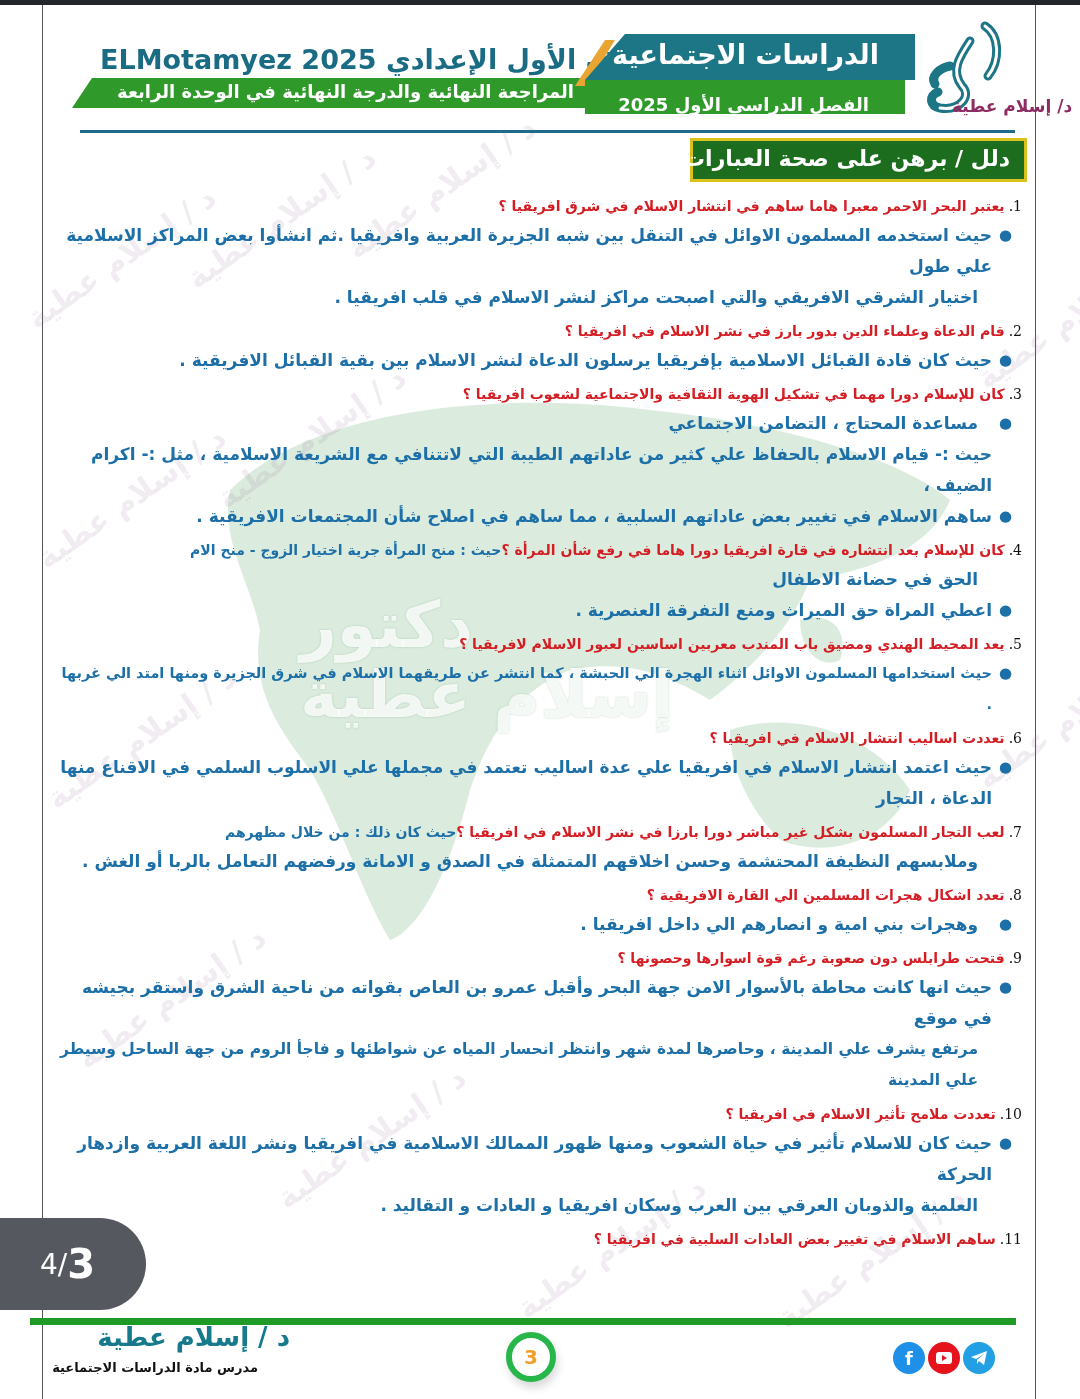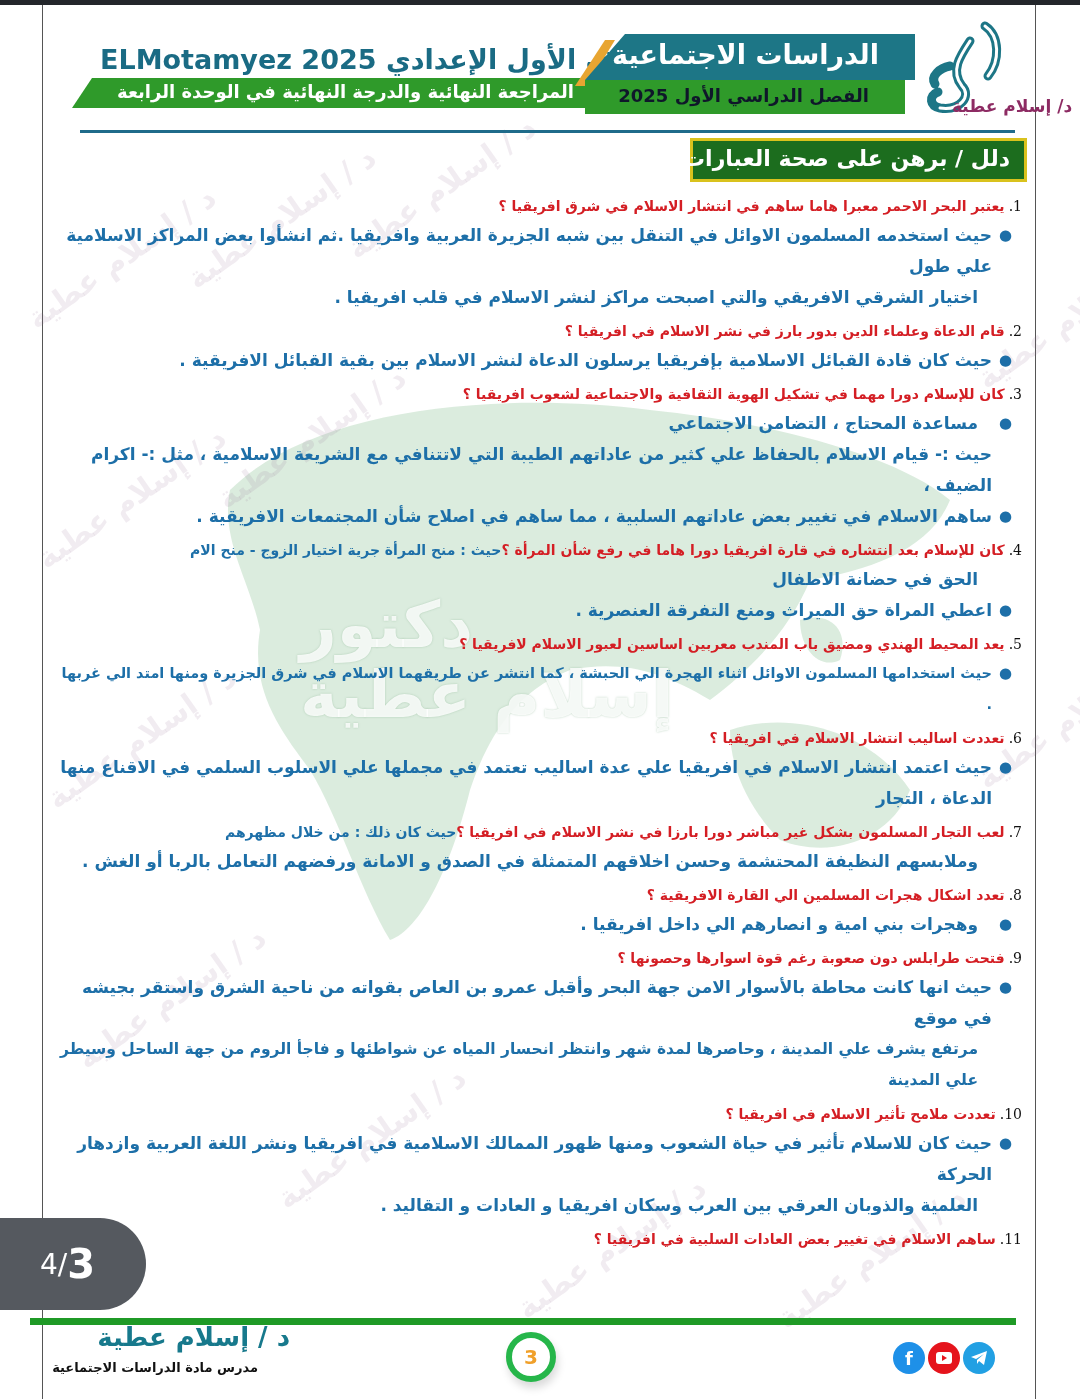--- a/index.html
+++ b/index.html
@@ -18,21 +18,21 @@
   
   .header { position: absolute; left: 60px; top: 30px; width: 960px; height: 100px; }
   .title-left { position: absolute; left: 40px; top: 14px; font-size: 27px; font-weight: bold; color: #1a6b84; direction: rtl; white-space: nowrap; font-family: "DejaVu Sans", sans-serif; }
   .title-left .latin { color: #1a6b84; font-weight: 900; }
   .green-bar-left { position: absolute; left: 12px; top: 48px; width: 520px; height: 30px; background: #2f9a2a; clip-path: polygon(20px 0, 100% 0, 100% 100%, 0 100%); }
   .green-bar-left span { position: absolute; right: 18px; top: 3px; color: #fff; font-weight: bold; font-size: 18px; direction: rtl; white-space: nowrap; }
   .teal-box { position: absolute; left: 525px; top: 4px; width: 330px; height: 46px; background: #1d7686; clip-path: polygon(40px 0, 100% 0, 100% 100%, 0 100%); }
   .teal-box span { position: absolute; right: 36px; top: 5px; color: #fff; font-weight: bold; font-size: 27px; direction: rtl; white-space: nowrap; }
   .orange-edge { position: absolute; left: 515px; top: 10px; width: 40px; height: 46px; background: #e8a531; clip-path: polygon(30px 0, 40px 0, 12px 100%, 0 100%); }
   .green-bar-right { position: absolute; left: 525px; top: 50px; width: 320px; height: 34px; background: #2f9a2a; }
-  .green-bar-right span { position: absolute; right: 36px; top: 5px; color: #0f172a; font-weight: bold; font-size: 18px; direction: rtl; white-space: nowrap; }
+  .green-bar-right span { position: absolute; right: 36px; top: 14px; color: #ffffff; font-weight: bold; font-size: 18px; direction: rtl; white-space: nowrap; }
   .logo { position: absolute; left: 840px; top: -14px; width: 110px; height: 110px; }
   .logo-sub { position: absolute; left: 892px; top: 66px; color: #8d2b63; font-weight: bold; font-size: 17px; direction: rtl; white-space: nowrap; }
   .header-rule { position: absolute; left: 80px; top: 130px; width: 935px; height: 3px; background: #1f6b8a; }
 
   
   .section-title { position: absolute; left: 690px; top: 138px; width: 337px; height: 44px; background: #1c6d1e; border: 3px solid #d9c21d; color: #fff; font-weight: bold; font-size: 22px; direction: rtl; text-align: right; padding: 5px 14px; white-space: nowrap; }
 
   
   .content { position: absolute; left: 60px; top: 188px; width: 962px; direction: rtl; text-align: right; }
   .q { position: relative; color: #d41e24; font-weight: bold; font-size: 14px; line-height: 28px; margin-top: 4px; }

